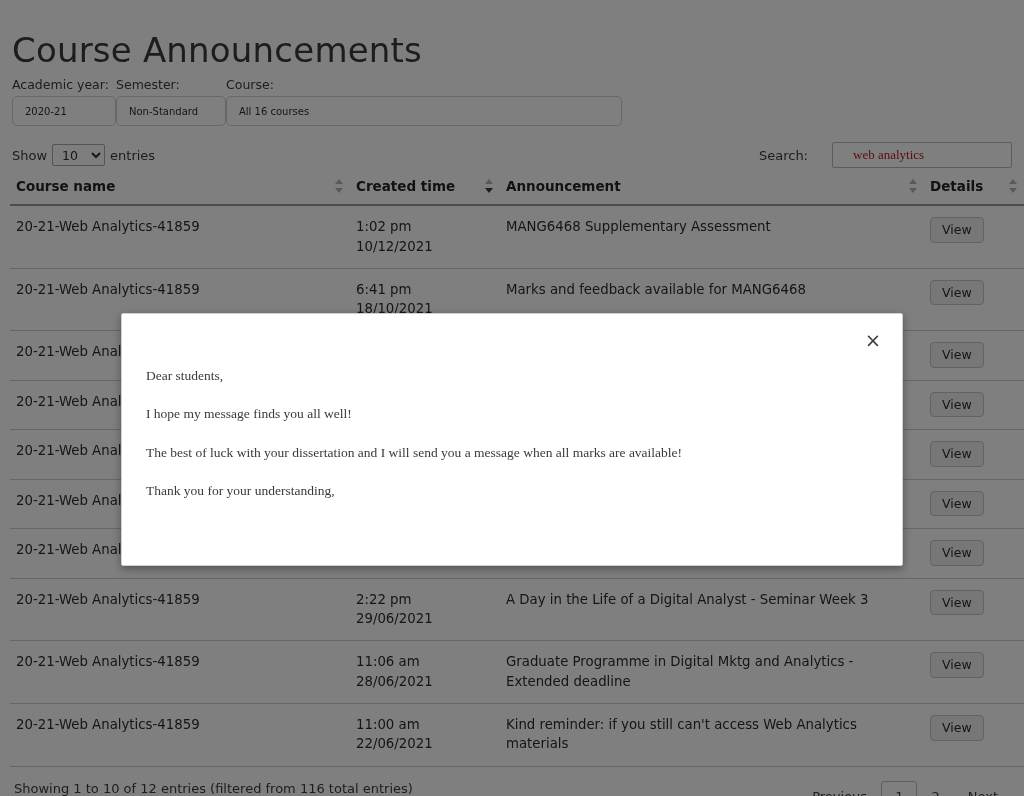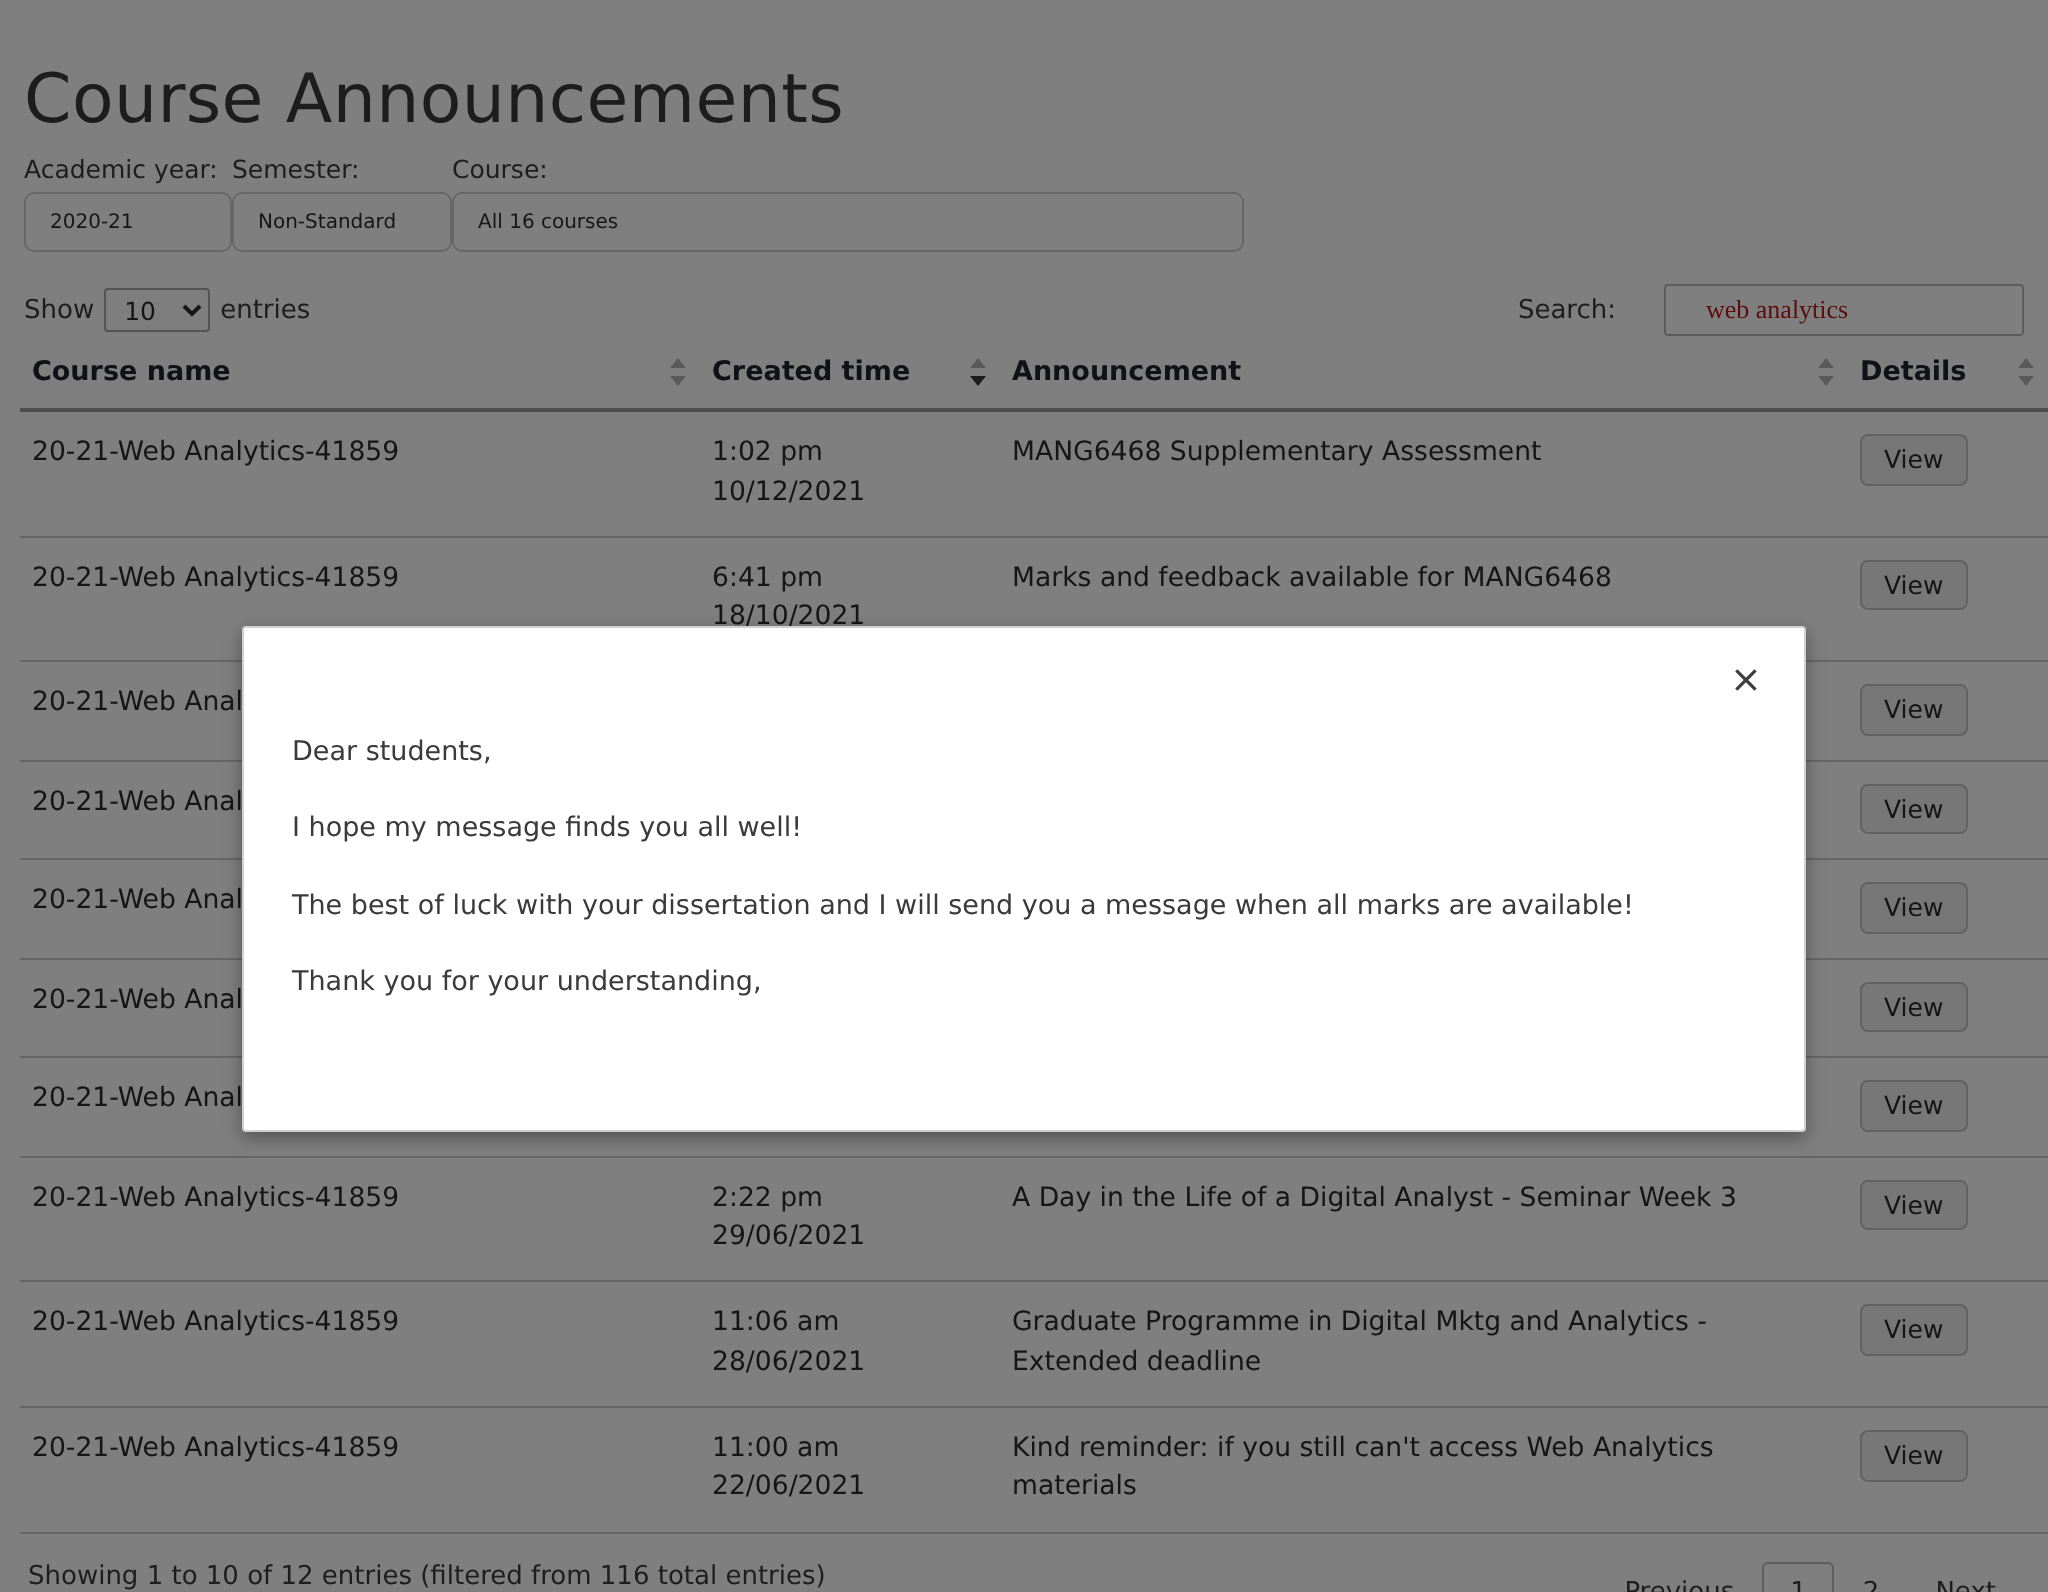--- a/index.html
+++ b/index.html
@@ -226,21 +226,21 @@
     color: #3d3d3d;
     cursor: pointer;
     padding: 0;
   }
   #modal-body {
     padding: 52px 24px 0 24px;
     font-size: 13.5px;
     color: #3a3a3a;
     line-height: 1.5;
   }
-  #modal-body p { margin: 0 0 18px 0; }
+  #modal-body p { margin: 0 0 18px 0; font-family: Liberation Serif, serif; }
 </style>
 </head>
 <body>
 
 <div id="page">
 
   <h1 id="page-title">Course Announcements</h1>
 
   <div class="filter-bar">
     <div class="filter-group">

